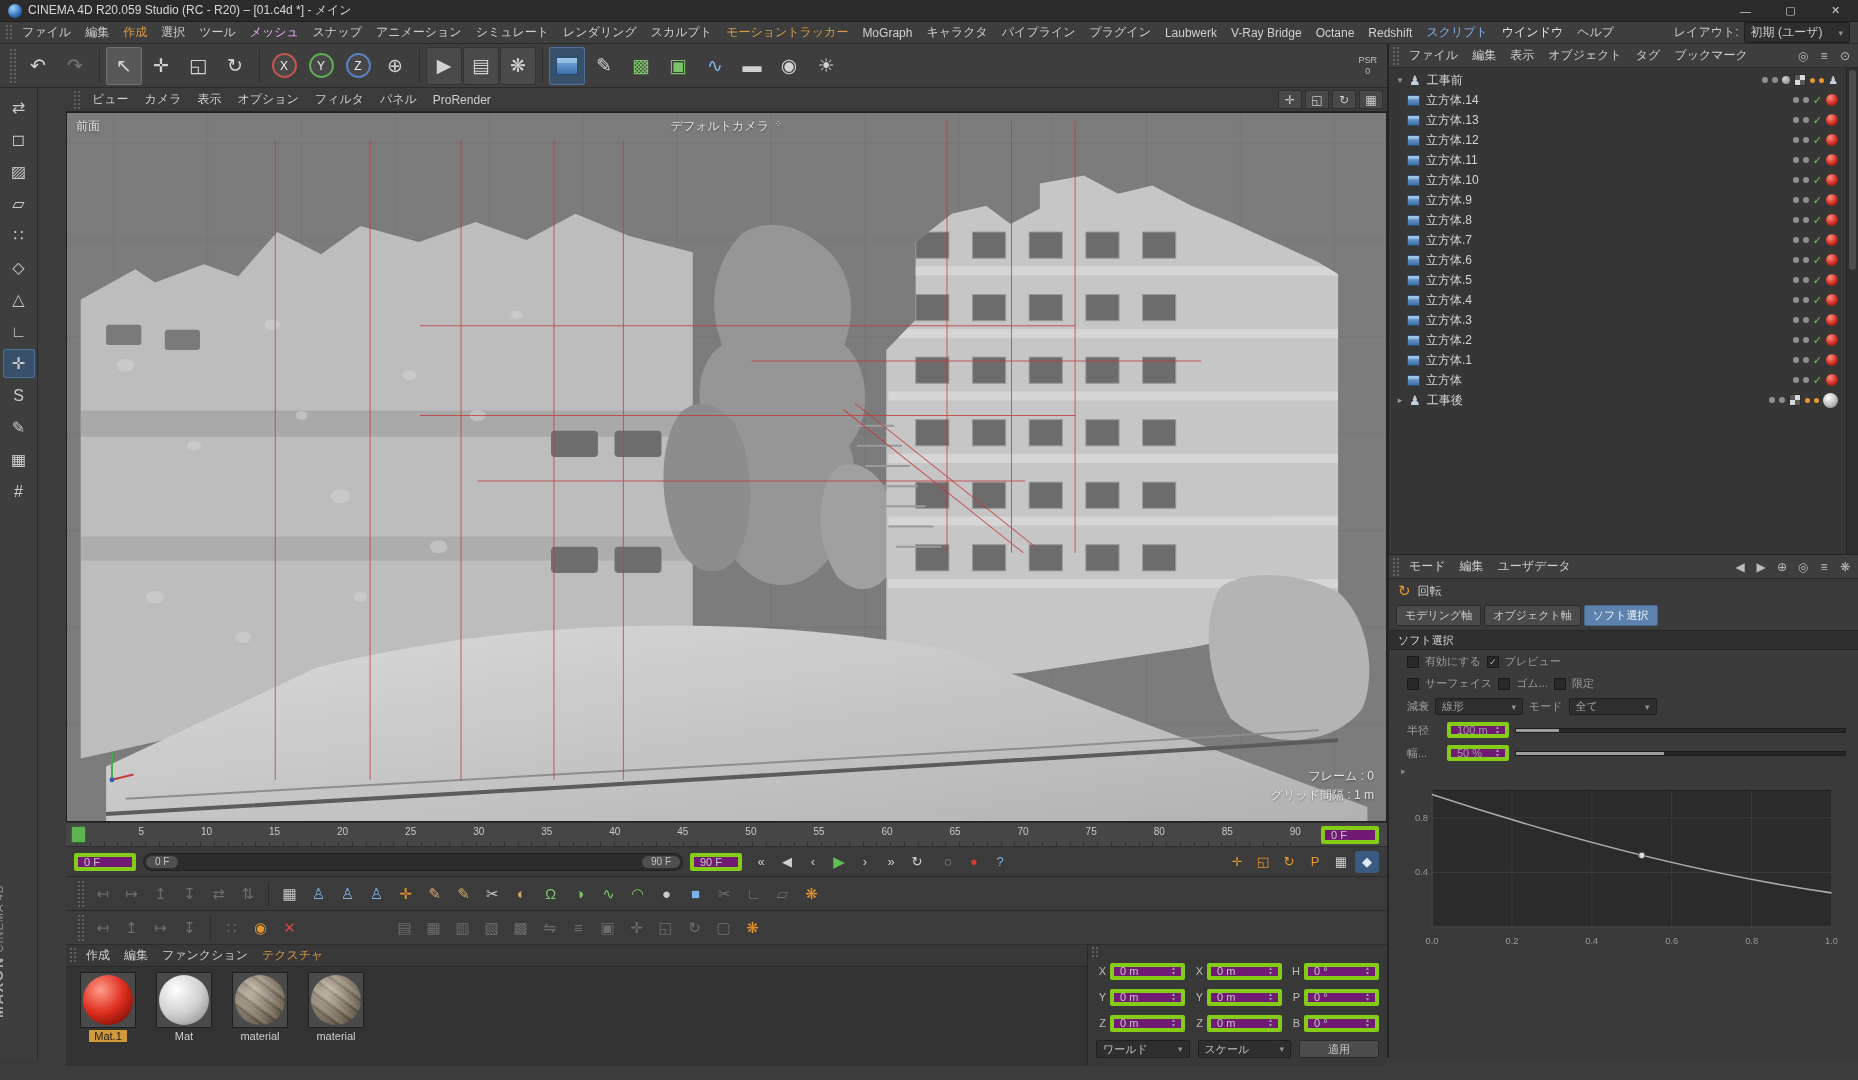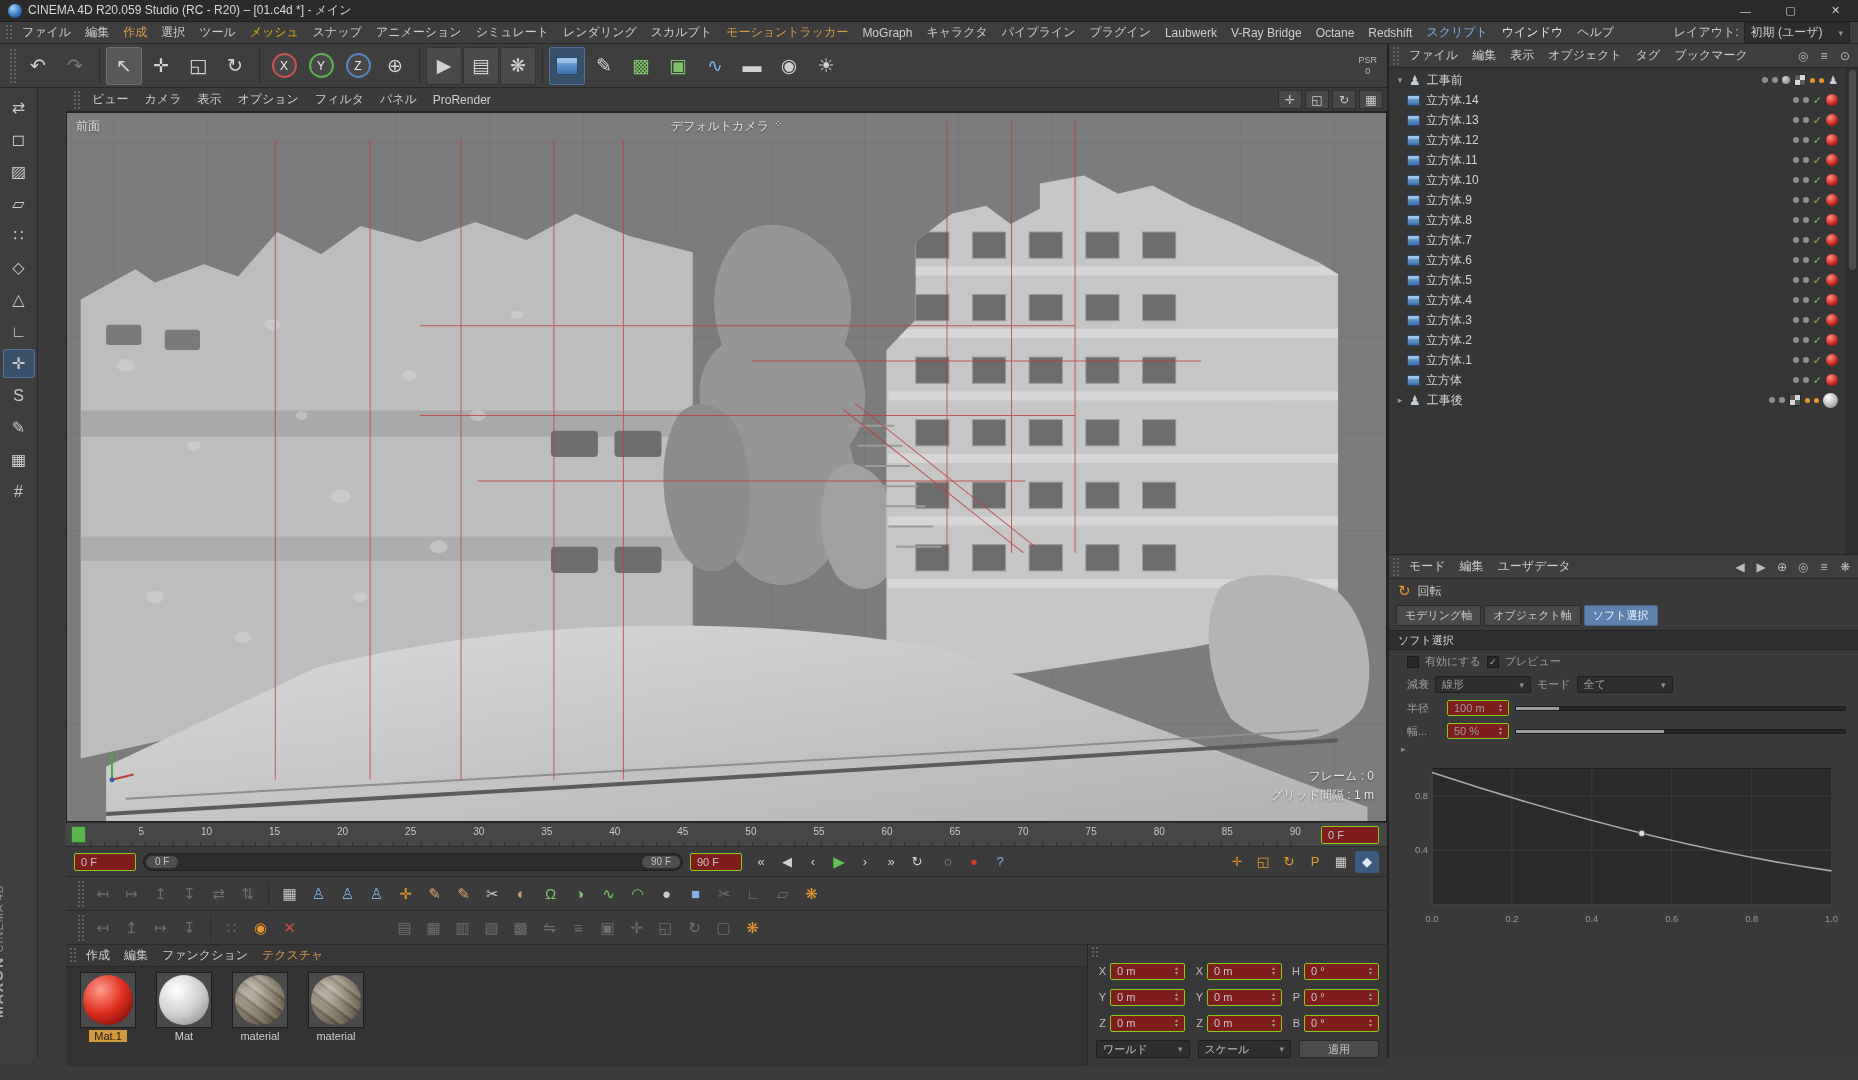--- a/index.html
+++ b/index.html
@@ -68,21 +68,21 @@
   #vp-frame-label{right:12px;bottom:36px;}
   #vp-grid-label{right:12px;bottom:17px;}
   
   #timeline-ruler{height:24px;background:#464646;border-top:1px solid #2c2c2c;position:relative;}
   #ruler-ticks{position:absolute;left:10px;right:86px;top:3px;bottom:0;display:flex;
                justify-content:space-between;font-size:10px;color:#c8c8c8;
                background:repeating-linear-gradient(90deg,rgba(0,0,0,.28) 0 1px,transparent 1px 13.8px)
                bottom/100% 5px no-repeat;}
   #playhead{position:absolute;left:5px;top:3px;width:15px;height:17px;background:#5cb350;
             border:1px solid #2f6b2a;border-radius:2px;}
-  .field{background:#7f1d1d;border:1px solid #84cc16;border-radius:2px;color:#c6c6c6;
+  .field{background:#701a75;border:4px solid #84cc16;border-radius:2px;color:#c6c6c6;
          font-size:11px;display:flex;align-items:center;padding:0 6px;height:18px;}
   #ruler-endbox{position:absolute;right:8px;top:3px;width:58px;}
   
   #playback-bar{height:30px;background:#3b3b3b;border-top:1px solid #2c2c2c;
                 display:flex;align-items:center;gap:7px;padding:0 8px;}
   #current-frame-field{width:62px;}
   #range-slider{flex:0 0 540px;height:18px;background:#2c2c2c;border:1px solid #1f1f1f;border-radius:9px;
                 display:flex;align-items:center;justify-content:space-between;padding:2px;}
   .range-handle{background:#4f4f4f;border-radius:7px;padding:0 9px;height:12px;display:flex;
                 align-items:center;font-size:10px;color:#c2c2c2;}
@@ -169,21 +169,21 @@
   #attr-tool-icon{color:#e8962e;font-size:15px;}
   #attr-tabs{display:flex;gap:3px;padding:2px 7px 4px;}
   .attr-tab{background:#4a4a4a;border:1px solid #2c2c2c;border-radius:2px;padding:2px 8px;
             font-size:11px;color:#cdcdcd;}
   .attr-tab.active{background:#5d82ad;border-color:#46668c;color:#f3f7fb;}
   #attr-section{height:20px;background:#2f2f2f;border-top:1px solid #262626;border-bottom:1px solid #262626;
                 display:flex;align-items:center;padding:0 9px;font-size:11px;color:#dadada;}
   .attr-row{display:flex;align-items:center;gap:6px;padding:4px 12px 3px 18px;font-size:11px;color:#9d9d9d;}
   .cbx{width:12px;height:12px;background:#282828;border:1px solid #1a1a1a;display:flex;
        align-items:center;justify-content:center;font-size:9px;color:#b5b5b5;flex:0 0 auto;}
-  .attr-dd{width:96px;height:17px;color:#9d9d9d;}
+  .attr-dd{width:88px;height:17px;color:#9d9d9d;}
   .attr-val{width:62px;height:16px;color:#9d9d9d;}
   .slider{flex:1;height:5px;background:#262626;border:1px solid #1c1c1c;}
   .slider-fill{height:100%;background:#9c9c9c;}
   #curve-arrow{font-size:9px;color:#8a8a8a;padding:2px 0 0 12px;}
   #curve-wrap{margin:2px 12px 6px;}
   
   #statusbar{position:absolute;left:0;right:0;bottom:0;height:22px;background:#3e3e3e;
              border-top:1px solid #292929;display:flex;align-items:center;gap:6px;
              padding:0 5px;font-size:11px;color:#bfbfbf;}
 </style>
@@ -203,21 +203,21 @@
   </div>
 
   <div id="menubar">
     <span class="grip"></span>
     <div id="menu-items" style="display:flex;align-items:center;">
         <span class="menu-item">ファイル</span>
         <span class="menu-item">編集</span>
         <span class="menu-item" style="color: rgb(216, 154, 71);">作成</span>
         <span class="menu-item">選択</span>
         <span class="menu-item">ツール</span>
-        <span class="menu-item" style="color: #eab308;">メッシュ</span>
+        <span class="menu-item" style="color: #f0abfc;">メッシュ</span>
         <span class="menu-item">スナップ</span>
         <span class="menu-item">アニメーション</span>
         <span class="menu-item">シミュレート</span>
         <span class="menu-item">レンダリング</span>
         <span class="menu-item">スカルプト</span>
         <span class="menu-item" style="color: rgb(216, 154, 71);">モーショントラッカー</span>
         <span class="menu-item">MoGraph</span>
         <span class="menu-item">キャラクタ</span>
         <span class="menu-item">パイプライン</span>
         <span class="menu-item">プラグイン</span>
@@ -980,20 +980,28 @@
         </div>
       <div id="attr-section">ソフト選択</div>
       <div id="attr-body">
           <div class="attr-row">
             <span class="cbx"></span>
             <span class="attr-label">有効にする</span>
             <span class="cbx">✓</span>
             <span class="attr-label">プレビュー</span>
           </div>
           <div class="attr-row">
+            <span class="cbx"></span>
+            <span class="attr-label">サーフェイス</span>
+            <span class="cbx"></span>
+            <span class="attr-label">ゴム...</span>
+            <span class="cbx"></span>
+            <span class="attr-label">限定</span>
+          </div>
+          <div class="attr-row">
             <span class="attr-label">減衰</span>
             <div class="dropdown attr-dd">
               <span>線形</span>
               <span class="dd-arrow">▾</span>
             </div>
             <span class="attr-label">モード</span>
             <div class="dropdown attr-dd">
               <span>全て</span>
               <span class="dd-arrow">▾</span>
             </div>

